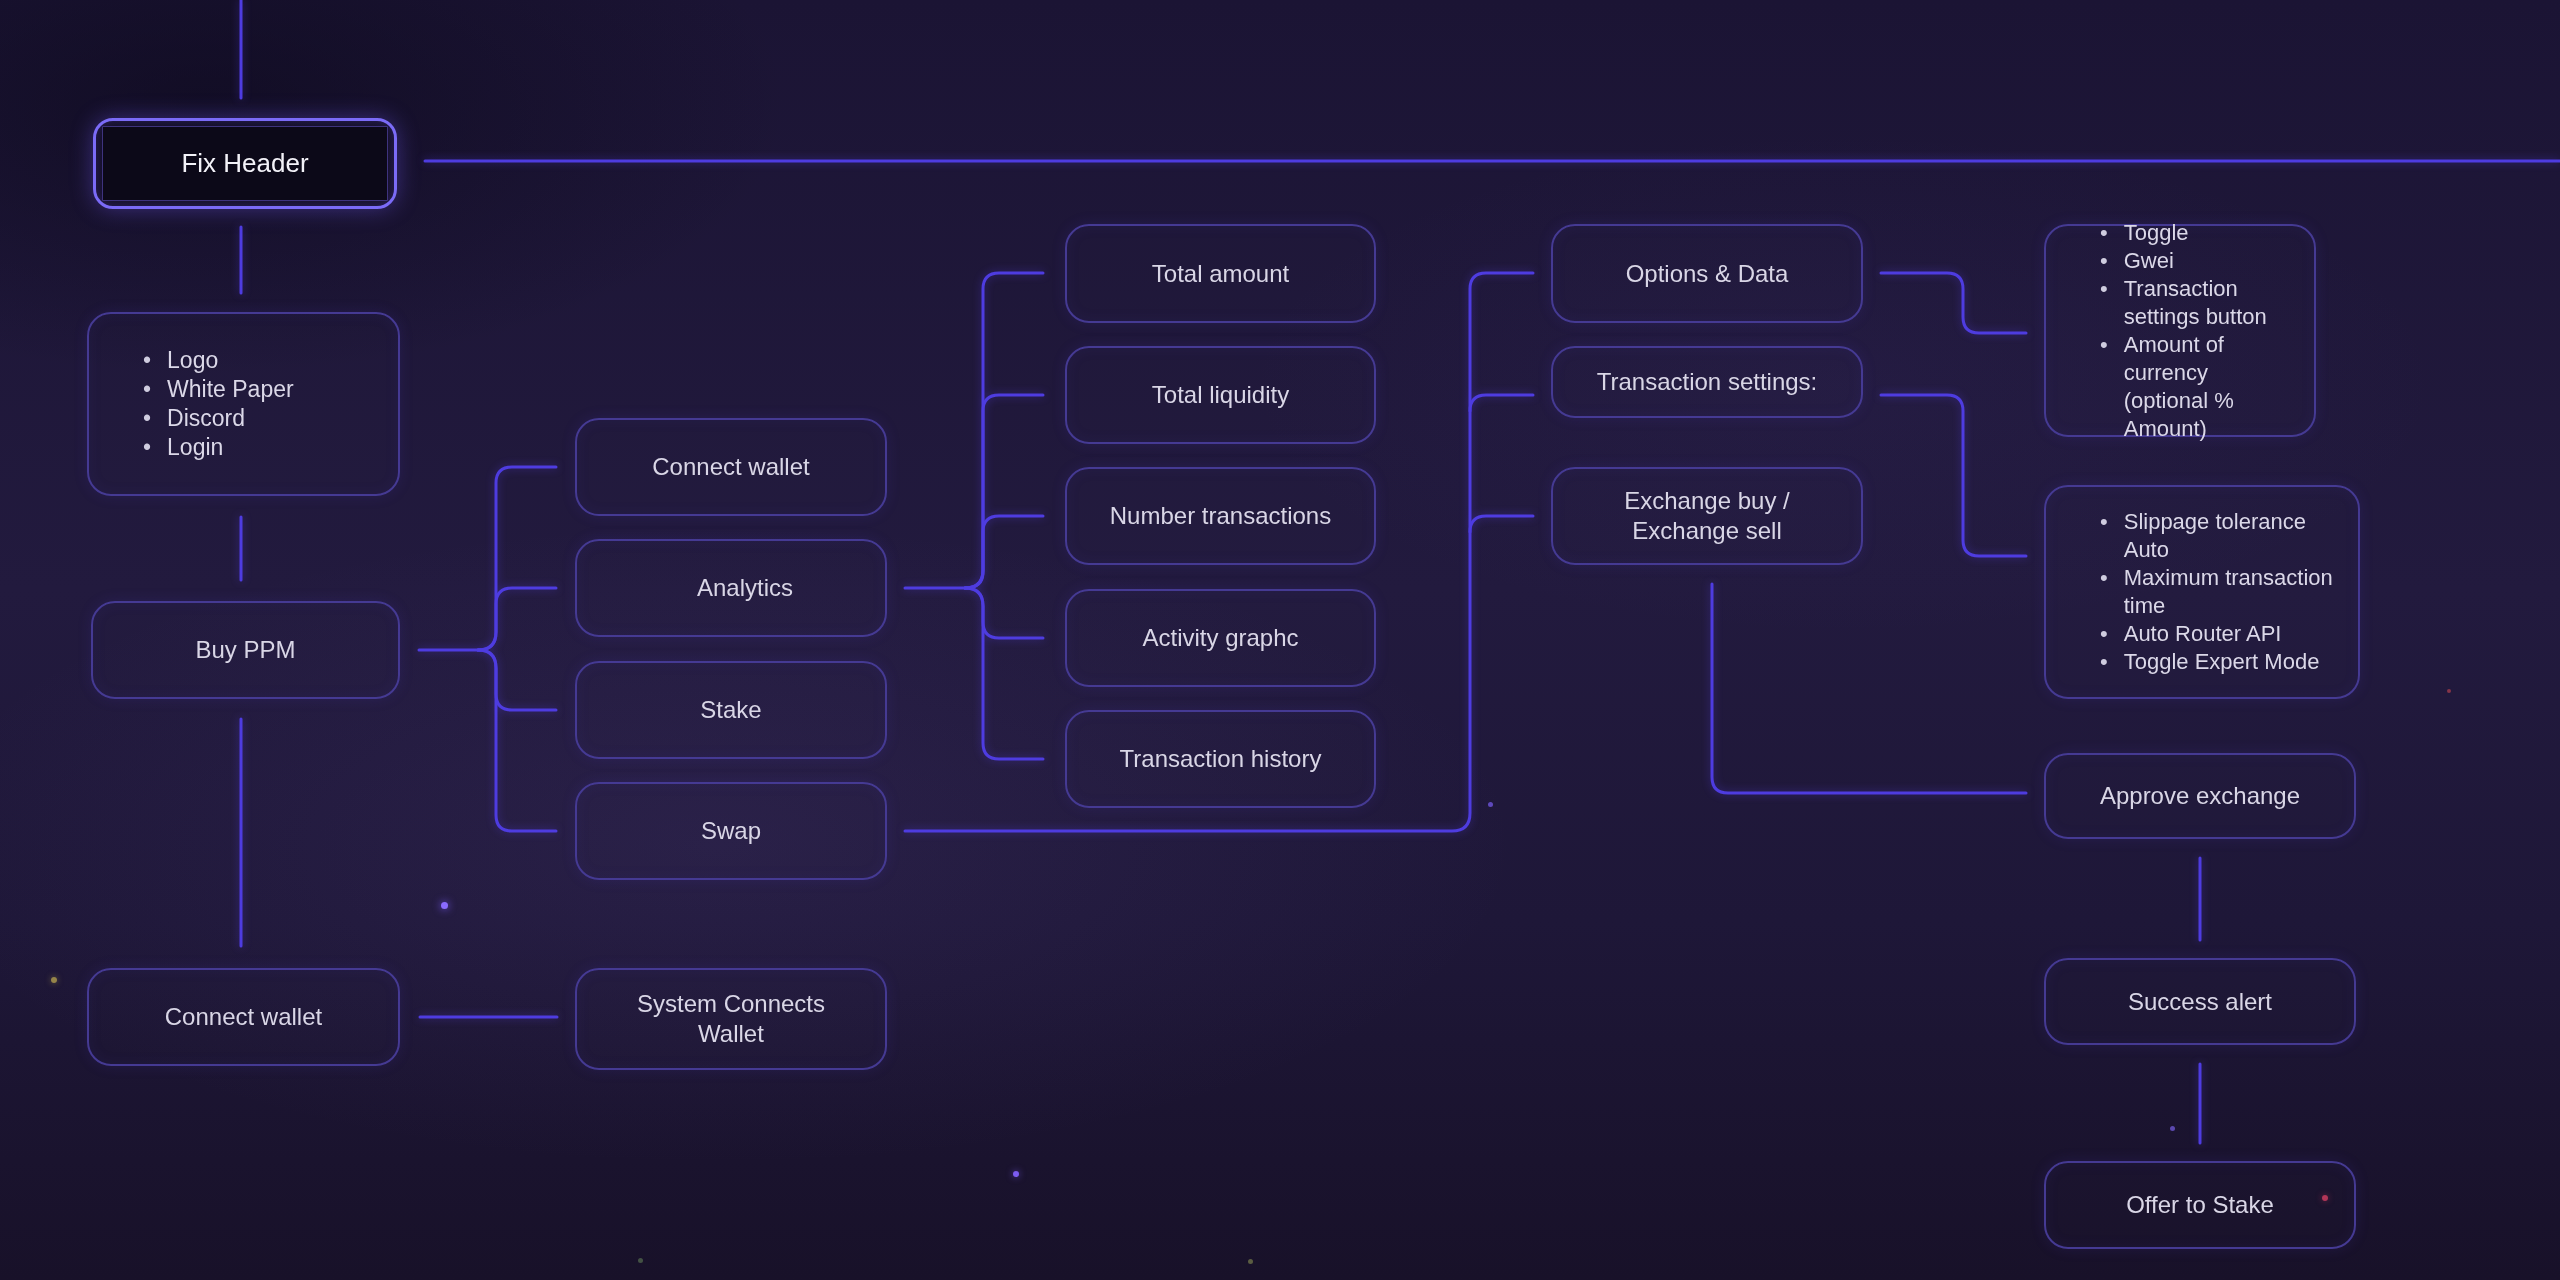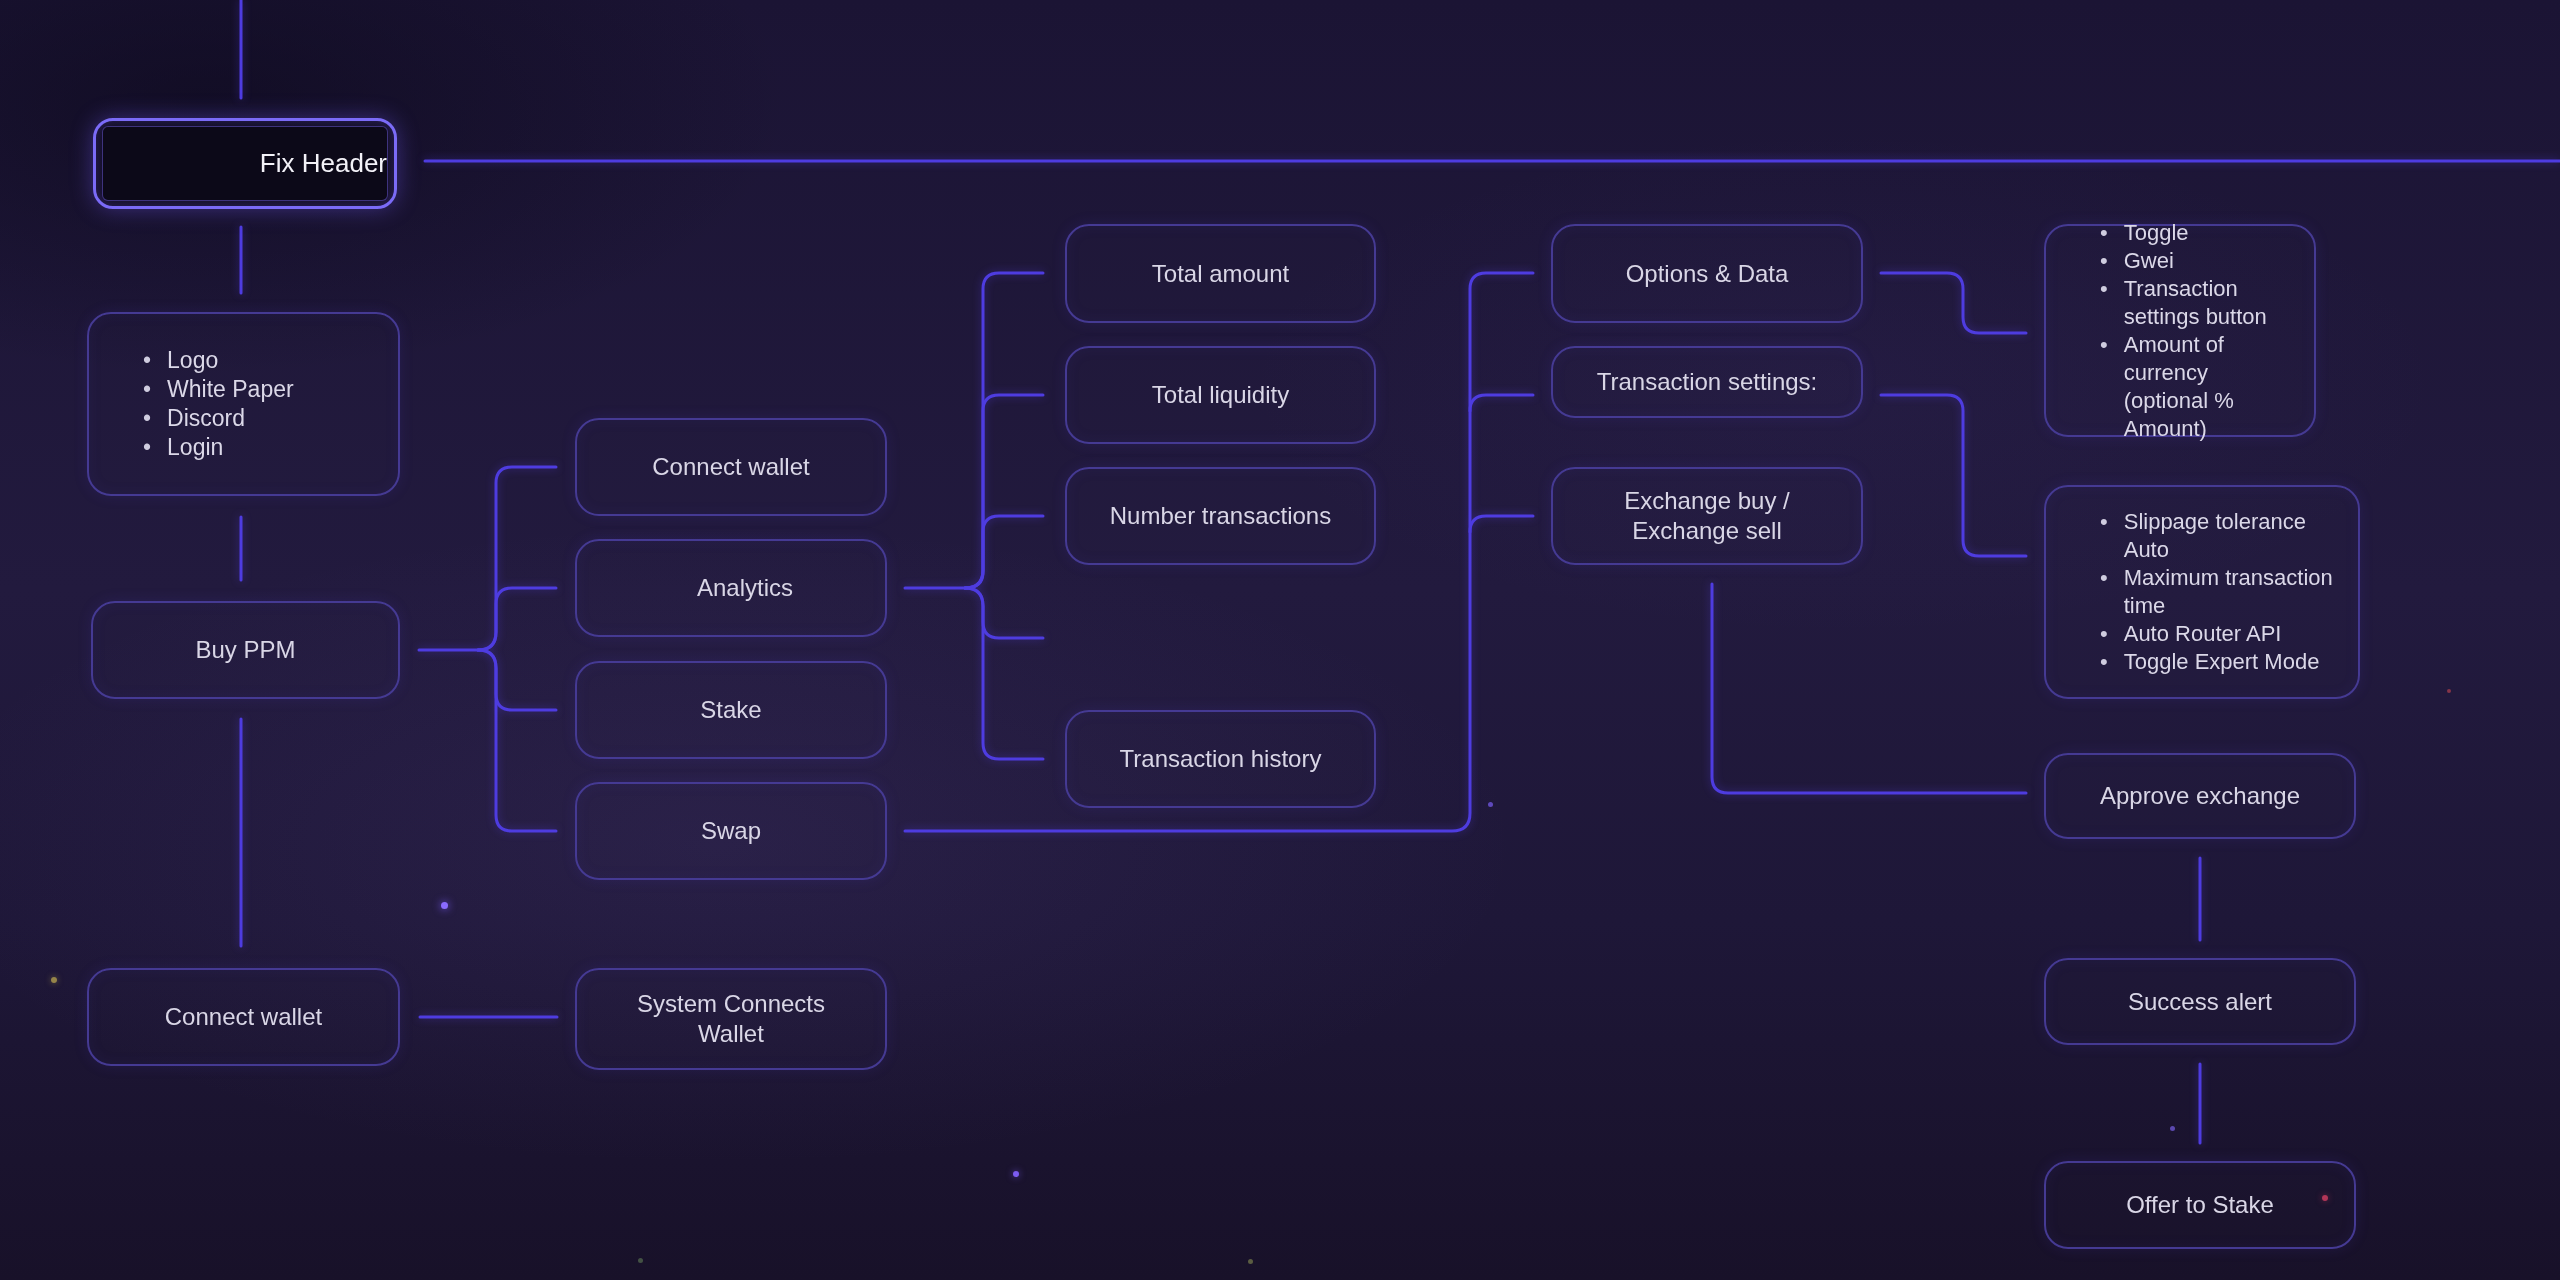--- a/index.html
+++ b/index.html
@@ -34,23 +34,23 @@
     color:#dbd8e8;font-size:23px;line-height:29px;text-align:left;
   }
   .list-box ul li{display:flex;align-items:flex-start;}
   .list-box ul li::before{content:"\2022";margin-right:16px;color:#cfccdf;}
   #fix-header{
     border:3px solid #7b6bf7;border-radius:20px;
     box-shadow:0 0 22px rgba(115,92,250,0.40), inset 0 0 10px rgba(115,92,250,0.22);
     background:transparent;padding:6px;
   }
   #fix-header .inner{
-    width:100%;height:100%;background:#0c0918;border-radius:6px;
+    width:100%;height:100%;background:#0c0918;border-radius:1px;
     border:1px solid rgba(125,105,250,0.45);
-    display:flex;align-items:center;justify-content:flex-end;
+    display:flex;align-items:center;justify-content:center;
     color:#f3f2f8;font-size:26px;
   }
   .dot{position:absolute;border-radius:50%;}
 </style>
 </head>
 <body>
 
 <div id="canvas">
 
   <svg class="wires" width="2560" height="1280" viewBox="0 0 2560 1280">
@@ -127,20 +127,23 @@
   </div>
 
   <div class="node" style="left:1065px;top:346px;width:311px;height:98px;">
     <span class="label">Total liquidity</span>
   </div>
 
   <div class="node" style="left:1065px;top:467px;width:311px;height:98px;">
     <span class="label" style="padding:0 12px;">Number transactions</span>
   </div>
 
+  <div class="node" style="left:1065px;top:589px;width:311px;height:98px;">
+    <span class="label">Activity graphc</span>
+  </div>
 
   <div class="node" style="left:1065px;top:710px;width:311px;height:98px;">
     <span class="label">Transaction history</span>
   </div>
 
   <div class="node" style="left:1551px;top:224px;width:312px;height:99px;">
     <span class="label">Options &amp; Data</span>
   </div>
 
   <div class="node" style="left:1551px;top:346px;width:312px;height:72px;">

